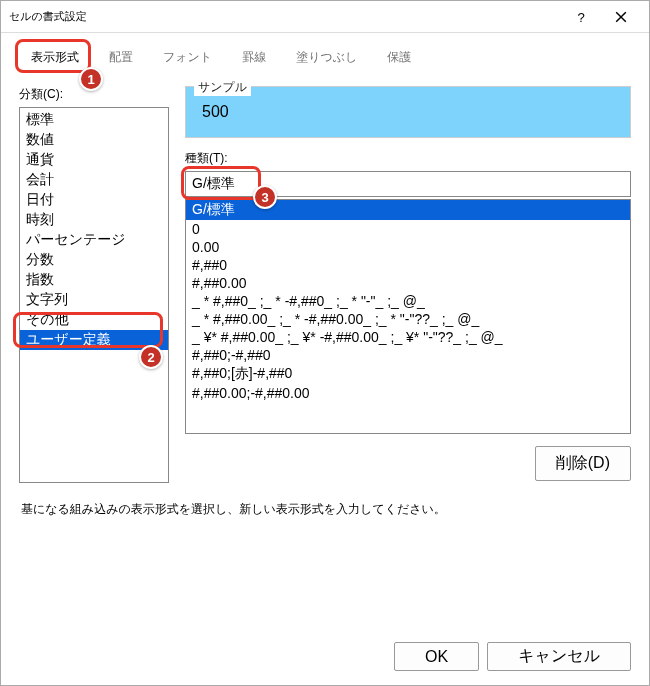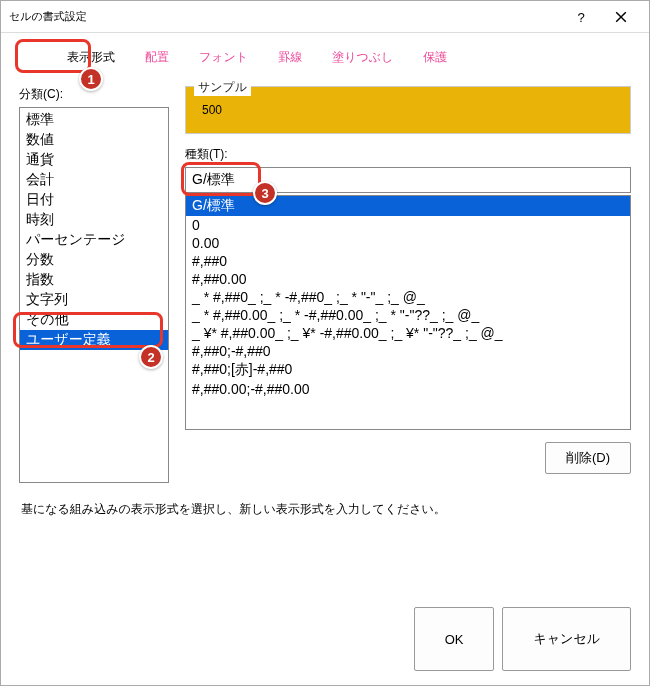--- a/index.html
+++ b/index.html
@@ -28,27 +28,26 @@
     display: flex; align-items: center; justify-content: center;
     color: #333;
   }
   .winbtn svg { width: 12px; height: 12px; }
   .content { padding: 10px 18px 0 18px; position: relative; }
   .tabs {
     display: flex;
     gap: 6px;
     margin-bottom: 14px;
     position: relative;
-    padding-left: 36px;
   }
   .tab {
     padding: 6px 12px;
     font-size: 12px;
     cursor: pointer;
-    color: #ec4899;
+    color: #737373;
   }
   .tab.active { color: #000; }
   .hilite-box {
     position: absolute;
     border: 3px solid #e8362a;
     border-radius: 8px;
     pointer-events: none;
   }
   .badge {
     position: absolute;
@@ -81,31 +80,31 @@
   }
   .category-list .item.selected {
     background: #0a62d8;
     color: #fff;
   }
   .sample-box {
     border: 1px solid #ccc;
     padding: 16px 12px;
     margin-bottom: 12px;
     position: relative;
-    background:#eab308;
+    background:#7dd3fc;
   }
   .sample-label {
     position: absolute;
     top: -8px; left: 8px;
     background: #fff;
     padding: 0 4px;
     font-size: 12px;
     color:#222;
   }
-  .sample-value { font-size: 12px; padding-left: 4px;}
+  .sample-value { font-size: 16px; padding-left: 4px;}
   .type-input {
     width: 100%;
     height: 26px;
     border: 1px solid #888;
     padding: 2px 6px;
     font-size: 14px;
     font-family: inherit;
   }
   .type-list {
     width: 100%;
@@ -121,32 +120,32 @@
   }
   .type-list .row.selected {
     background: #0a62d8;
     color: #fff;
   }
   .delete-row { text-align: right; margin-top: 12px; }
   .btn {
     border: 1px solid #999;
     background: #fdfdfd;
     padding: 6px 20px;
-    font-size: 13px;
+    font-size: 16px;
     border-radius: 2px;
     cursor: pointer;
     font-family: inherit;
   }
   .hint { margin-top: 18px; font-size: 12px; padding-left:2px;}
   .footer {
     position: absolute;
     bottom: 14px; right: 18px;
     display: flex; gap: 8px;
   }
-  .footer .btn { padding: 22px 30px; }
+  .footer .btn { padding: 3px 30px; }
   
   ::-webkit-scrollbar { width: 16px; }
   ::-webkit-scrollbar-track { background: #f0f0f0; }
   ::-webkit-scrollbar-thumb { background: #c8c8c8; border: 3px solid #f0f0f0; border-radius:0;}
 </style>
 </head>
 <body>
 
 <div class="titlebar">
   <span class="title">セルの書式設定</span>

